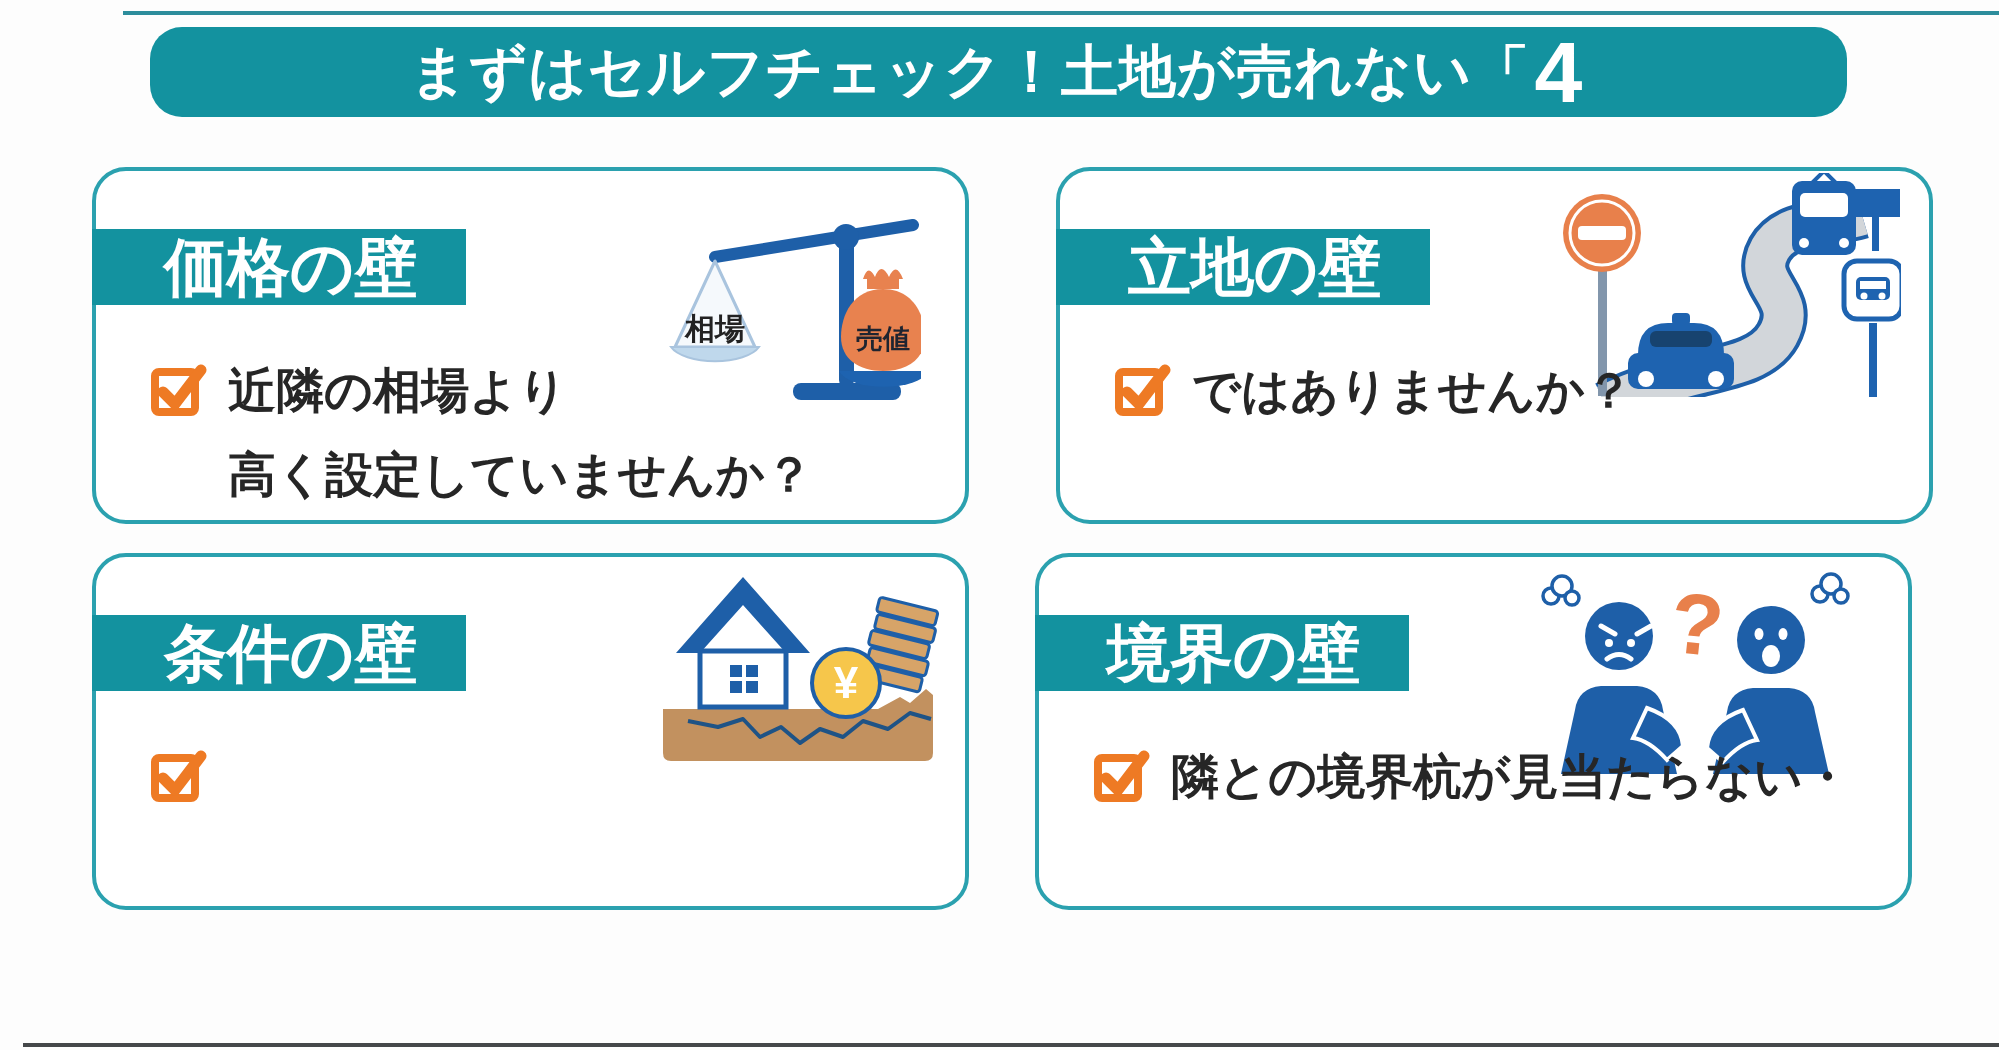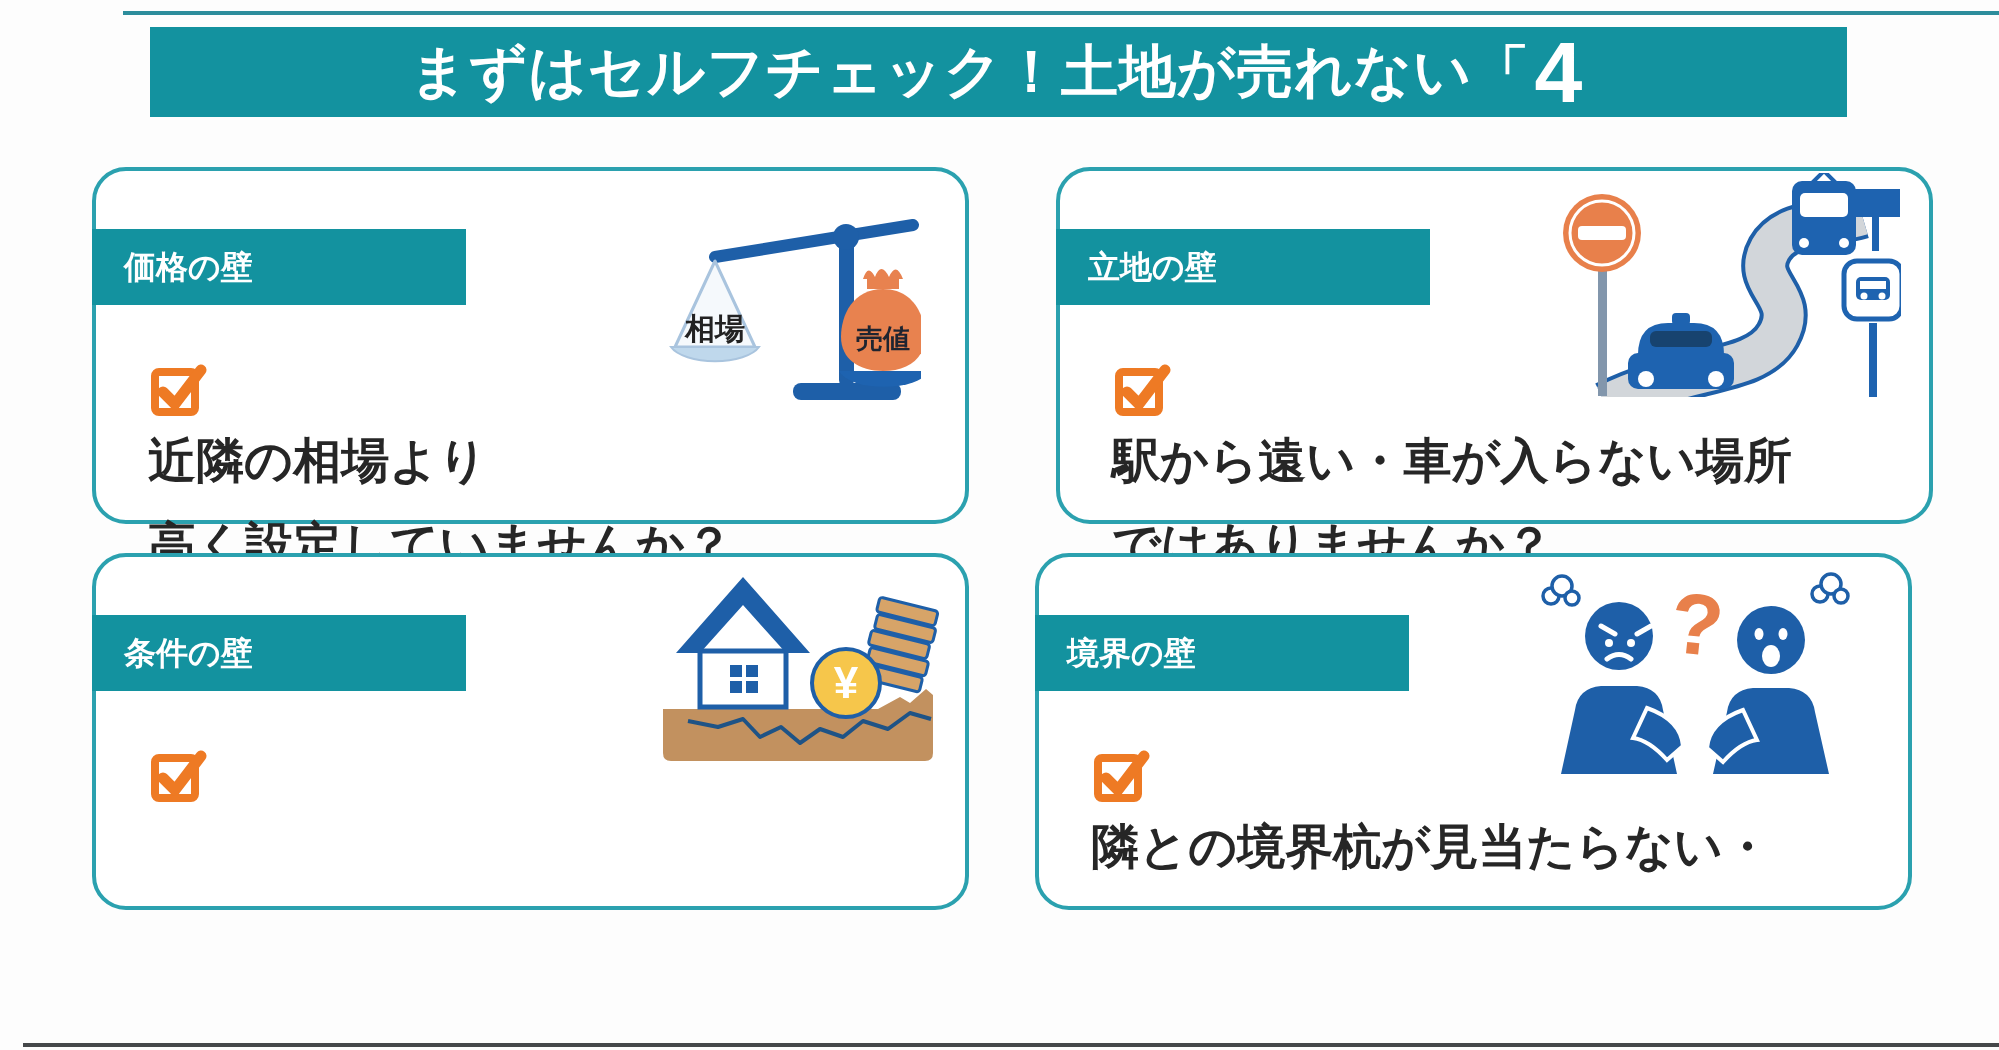--- a/index.html
+++ b/index.html
@@ -5,33 +5,33 @@
   html,body{margin:0;padding:0;background:#fdfdfd;}
   .stage{
     position:relative;width:1999px;height:1050px;overflow:hidden;background:#fdfdfd;
     font-family:"Liberation Sans","DejaVu Sans",sans-serif;
   }
   .top-line{position:absolute;left:123px;right:0;top:11px;height:4px;background:#2d8d9c;}
   .bottom-line{position:absolute;left:23px;right:0;top:1043px;height:4px;background:#45484a;}
   .banner{
     position:absolute;left:150px;top:27px;width:1697px;height:90px;background:#13929f;
     display:flex;align-items:center;justify-content:center;color:#ffffff;
-    font-weight:800;font-size:57px;letter-spacing:1px;white-space:nowrap;
+    font-weight:800;font-size:57px;letter-spacing:1px;white-space:nowrap;border-radius:32px;
   }
   .banner .big-num{font-size:86px;font-weight:800;line-height:0;padding:0 4px;}
   .card{
     position:absolute;width:877px;height:357px;background:#ffffff;
     border:4px solid #2ba1af;border-radius:34px;box-sizing:border-box;
   }
   .card-label{
     position:absolute;left:-4px;top:58px;width:374px;height:76px;background:#13929f;
-    color:#ffffff;font-weight:800;font-size:32px;line-height:76px;padding-left:32px;
+    color:#ffffff;font-weight:800;font-size:63px;line-height:76px;padding-left:72px;
     box-sizing:border-box;white-space:nowrap;
   }
-  .check-row{position:absolute;left:52px;top:178px;display:flex;align-items:flex-start;flex-direction:column;}
+  .check-row{position:absolute;left:52px;top:178px;display:flex;align-items:flex-start;}
   .check-icon{width:60px;height:60px;flex:0 0 60px;margin-top:10px;margin-right:20px;}
   .check-text{font-size:48px;font-weight:800;color:#262626;line-height:84px;white-space:nowrap;}
   .illus{position:absolute;}
   .footer-caption{
     position:absolute;left:0;top:952px;width:100%;text-align:center;
     font-size:47px;font-weight:800;color:#111111;letter-spacing:1px;white-space:nowrap;
   }
 </style>
 </head>
 <body>
@@ -127,21 +127,20 @@
         <circle cx="170" cy="206" r="8" fill="#ffffff"></circle>
       </g>
     </svg>
 
     <div class="check-row">
       <svg class="check-icon" viewBox="0 0 60 60">
         <rect x="7" y="13" width="40" height="40" rx="4" fill="#ffffff" stroke="#ee7a24" stroke-width="8"></rect>
         <polyline points="15,33 27,45 53,11" fill="none" stroke="#ee7a24" stroke-width="11" stroke-linecap="round" stroke-linejoin="round"></polyline>
       </svg>
       <div class="check-text">
-        <div>駅から遠い・車が入らない場所</div>
         <div>ではありませんか？</div>
       </div>
     </div>
   </div>
 
   <div class="card" style="left:92px;top:553px;">
     <div class="card-label">条件の壁</div>
 
     <svg class="illus" style="left:552px;top:12px;" width="300" height="200" viewBox="0 0 300 200">
 

